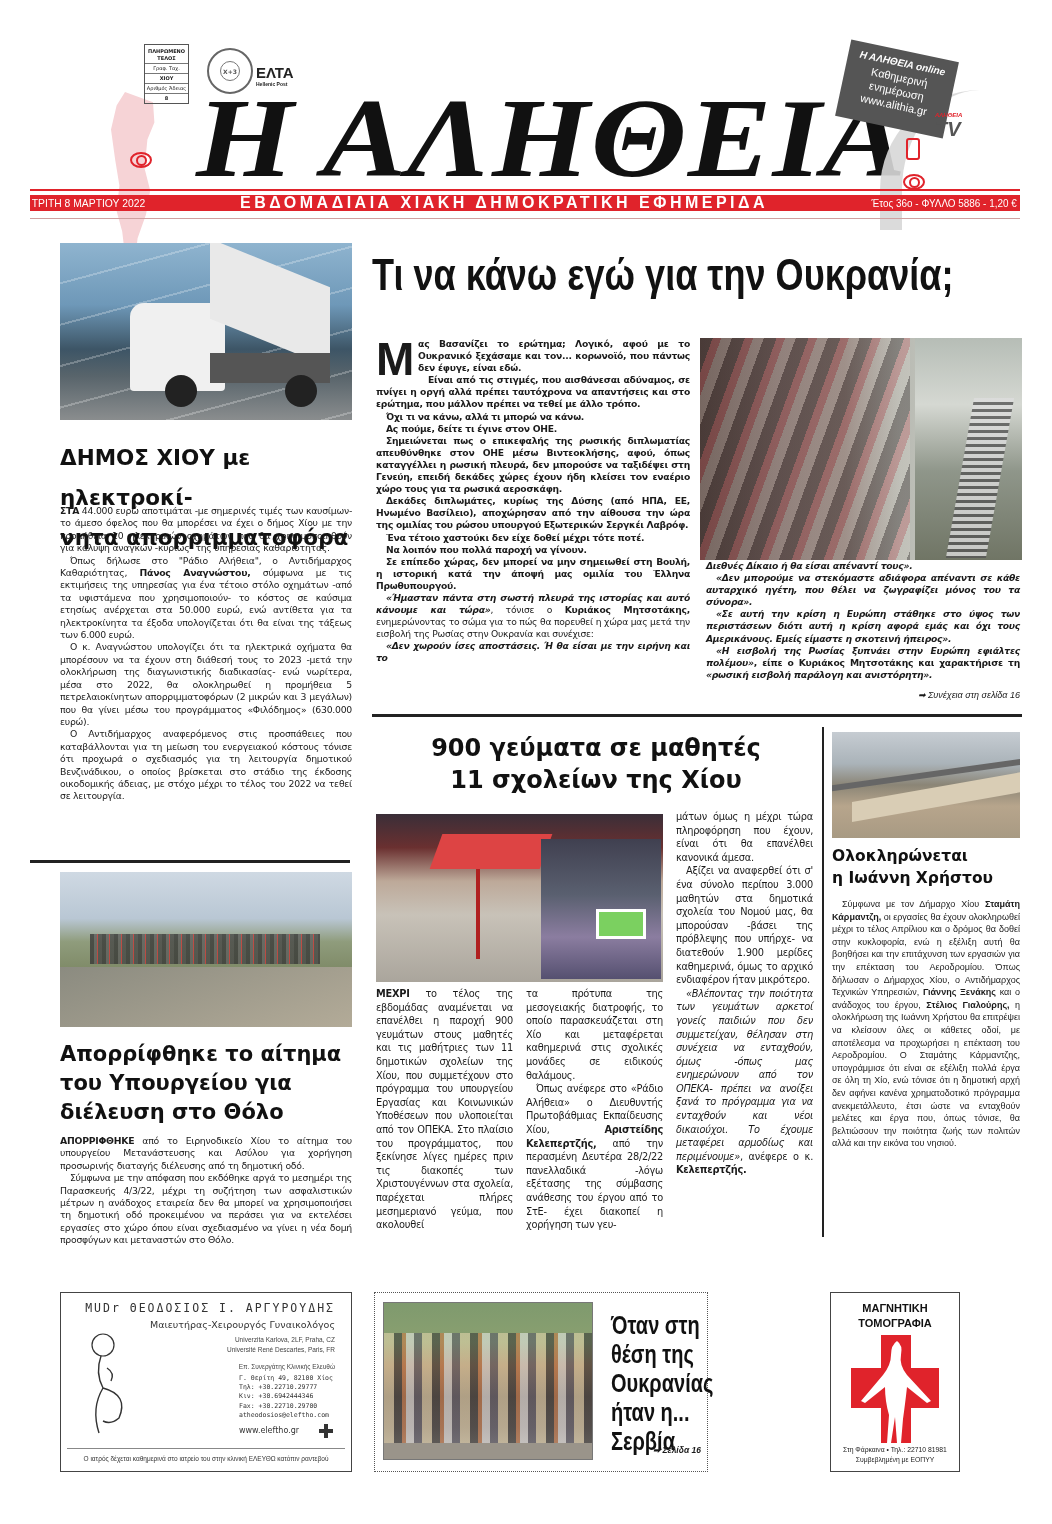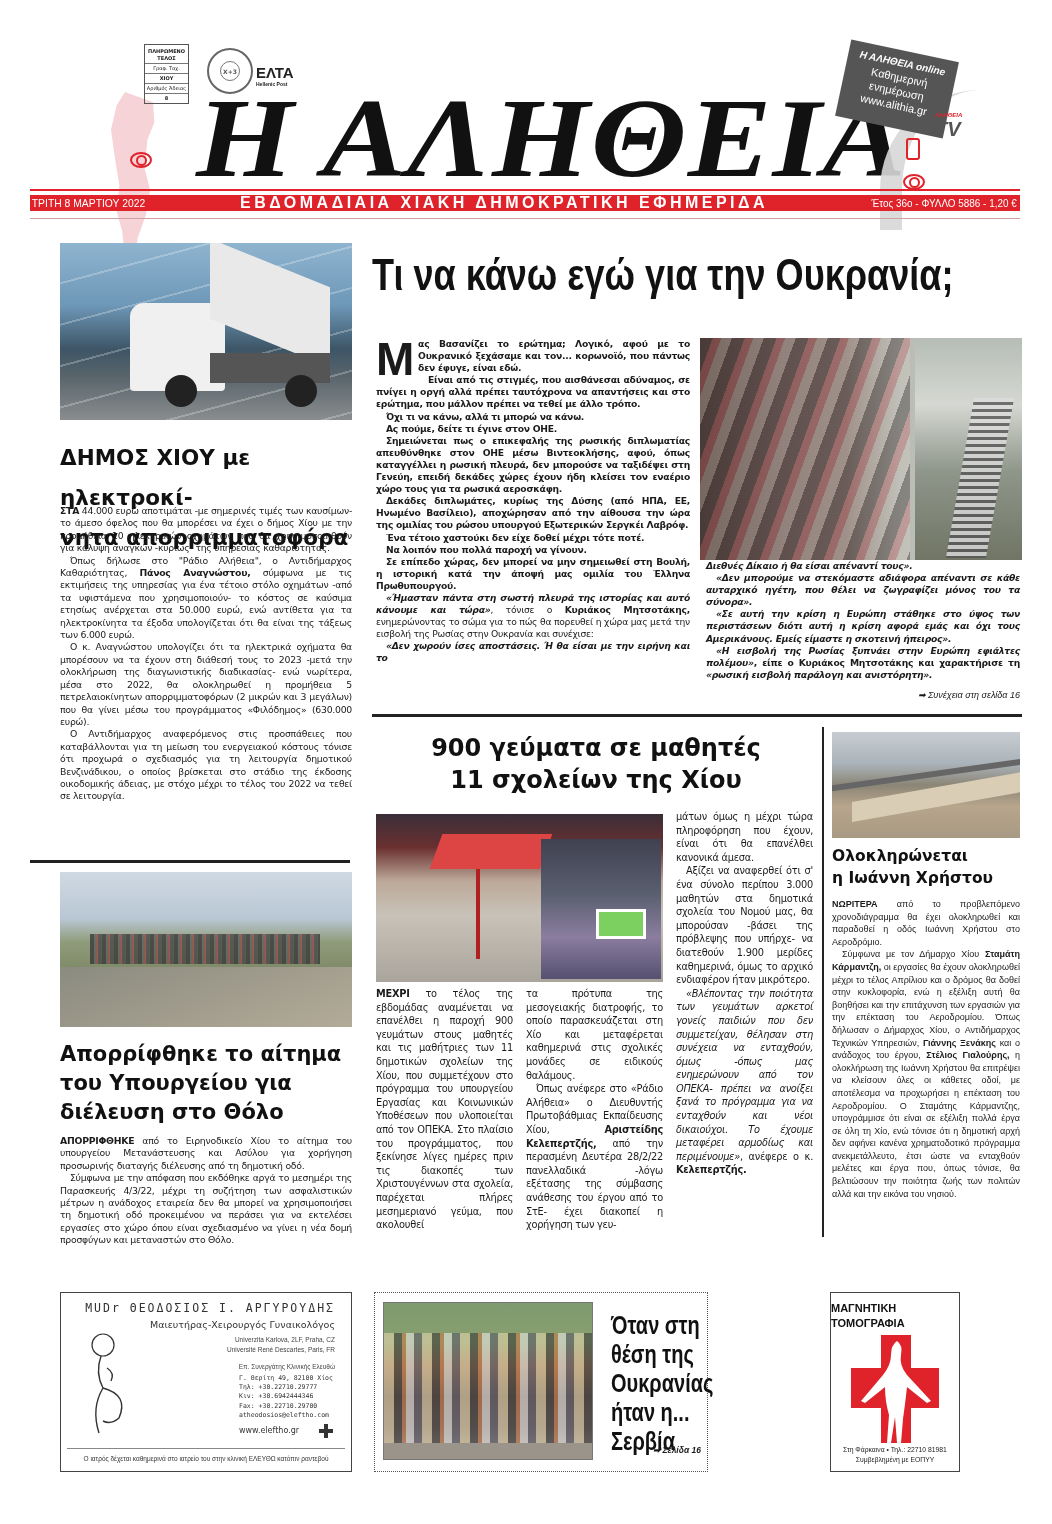--- a/index.html
+++ b/index.html
@@ -162,21 +162,20 @@
 
 <div class="abs img" style="left:832px;top:732px;width:188px;height:106px;background:linear-gradient(180deg,#c6ccd2 0%,#aab3b9 30%,#8b8576 50%,#b7a58c 70%,#a89a83 100%)">
   <div style="position:absolute;left:20px;top:55px;width:170px;height:20px;background:#d9cdb5;transform:skewY(-10deg)"></div>
   <div style="position:absolute;left:0;top:40px;width:190px;height:6px;background:#666;transform:skewY(-8deg)"></div>
 </div>
 <div class="abs h-cond" style="left:832px;top:845px;width:190px;font-size:15.5px;line-height:22px;font-family:'DejaVu Sans',sans-serif">
   <div>Ολοκληρώνεται</div>
   <div>η Ιωάννη Χρήστου</div>
 </div>
 <div class="abs body" style="left:832px;top:898px;width:188px;font-size:9px;line-height:12.6px;font-family:'Liberation Sans',sans-serif;letter-spacing:0">
-  <p class="noi"><span class="bold">ΝΩΡΙΤΕΡΑ</span><span> από το προβλεπόμενο χρονοδιάγραμμα θα έχει ολοκληρωθεί και παραδοθεί η οδός Ιωάννη Χρήστου στο Αεροδρόμιο.</span></p>
   <p><span>Σύμφωνα με τον Δήμαρχο Χίου </span><span class="bold">Σταμάτη Κάρμαντζη,</span><span> οι εργασίες θα έχουν ολοκληρωθεί μέχρι το τέλος Απρίλιου και ο δρόμος θα δοθεί στην κυκλοφορία, ενώ η εξέλιξη αυτή θα βοηθήσει και την επιτάχυνση των εργασιών για την επέκταση του Αεροδρομίου. Όπως δήλωσαν ο Δήμαρχος Χίου, ο Αντιδήμαρχος Τεχνικών Υπηρεσιών, </span><span class="bold">Γιάννης Ξενάκης</span><span> και ο ανάδοχος του έργου, </span><span class="bold">Στέλιος Γιαλούρης,</span><span> η ολοκλήρωση της Ιωάννη Χρήστου θα επιτρέψει να κλείσουν όλες οι κάθετες οδοί, με αποτέλεσμα να προχωρήσει η επέκταση του Αεροδρομίου. Ο Σταμάτης Κάρμαντζης, υπογράμμισε ότι είναι σε εξέλιξη πολλά έργα σε όλη τη Χίο, ενώ τόνισε ότι η δημοτική αρχή δεν αφήνει κανένα χρηματοδοτικό πρόγραμμα ανεκμετάλλευτο, έτσι ώστε να ενταχθούν μελέτες και έργα που, όπως τόνισε, θα βελτιώσουν την ποιότητα ζωής των πολιτών αλλά και την εικόνα του νησιού.</span></p>
 </div>
 
 <div class="abs" style="left:60px;top:1292px;width:292px;height:180px;border:1.5px solid #444;background:#fff">
   <svg style="position:absolute;left:20px;top:40px" width="60" height="110" viewBox="0 0 60 110">
     <circle cx="22" cy="12" r="11" fill="none" stroke="#333" stroke-width="1.2"></circle>
     <path d="M20 23 Q14 40 22 55 Q48 62 38 85 Q30 92 22 88 M22 55 Q10 75 18 100 M26 35 Q34 40 30 48" fill="none" stroke="#333" stroke-width="1.4"></path>
   </svg>
   <div style="position:absolute;right:16px;top:8px;text-align:center;font-family:'DejaVu Sans Mono',monospace;font-size:11.5px;letter-spacing:2px;color:#333">MUDr ΘΕΟΔΟΣΙΟΣ Ι. ΑΡΓΥΡΟΥΔΗΣ</div>
   <div style="position:absolute;right:16px;top:26px;text-align:right;font-family:'DejaVu Sans',sans-serif;font-size:9.5px;color:#333">Μαιευτήρας-Χειρουργός Γυναικολόγος</div>
@@ -218,21 +217,21 @@
 
 <div class="abs" style="left:731px;top:1292px;width:1px;height:1px"></div>
 <div class="abs" style="left:733px;top:1292px;width:1px;height:1px"></div>
 <div class="abs" style="left:734px;top:1292px;width:1px;height:1px"></div>
 <div class="abs" style="left:735px;top:1292px;width:1px;height:1px"></div>
 <div class="abs" style="left:734px;top:1292px"></div>
 <div class="abs" style="left:735px;top:1292px"></div>
 <div class="abs" style="left:736px;top:1292px"></div>
 <div class="abs" style="left:737px;top:1292px"></div>
 <div class="abs" style="left:830px;top:1292px;width:130px;height:180px;border:1.5px solid #444">
-  <div style="position:absolute;left:0;top:8px;width:100%;text-align:left;font-family:'Liberation Sans',sans-serif;font-weight:bold;font-size:11px;line-height:15px;color:#111">
+  <div style="position:absolute;left:0;top:8px;width:100%;text-align:center;font-family:'Liberation Sans',sans-serif;font-weight:bold;font-size:11px;line-height:15px;color:#111">
     <div>ΜΑΓΝΗΤΙΚΗ</div>
     <div>ΤΟΜΟΓΡΑΦΙΑ</div>
   </div>
   <div style="position:absolute;left:20px;top:42px;width:88px;height:108px">
     <div style="position:absolute;left:30px;top:0;width:30px;height:108px;background:#e0232b"></div>
     <div style="position:absolute;left:0;top:33px;width:88px;height:40px;background:#e0232b"></div>
     <svg style="position:absolute;left:0;top:0" width="88" height="108" viewBox="0 0 88 108">
       <path d="M46 6 Q52 10 50 20 Q48 30 56 40 L80 66 L76 68 L56 52 Q54 70 52 84 L50 108 L46 108 L44 82 L40 108 L36 108 L38 80 Q34 66 34 52 L14 68 L10 66 L32 40 Q40 30 40 20 Q40 10 46 6 Z" fill="#fff"></path>
     </svg>
   </div>

